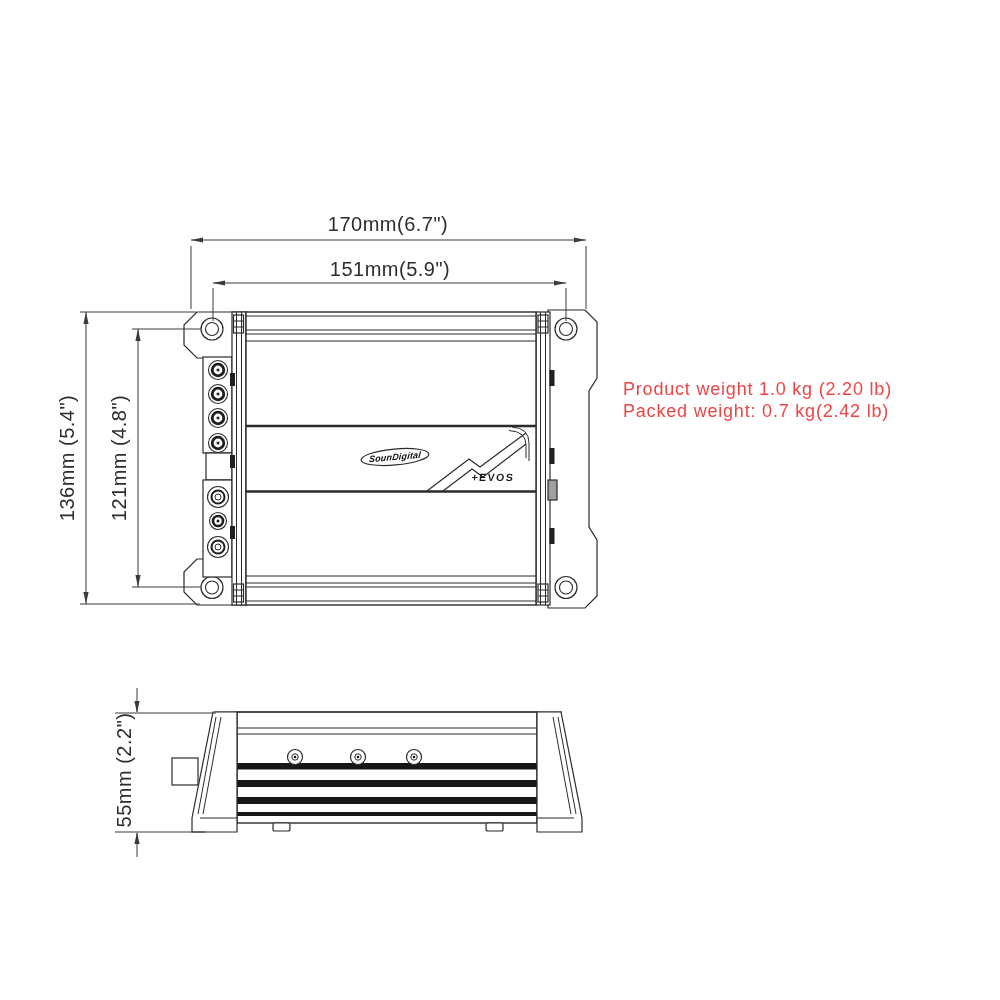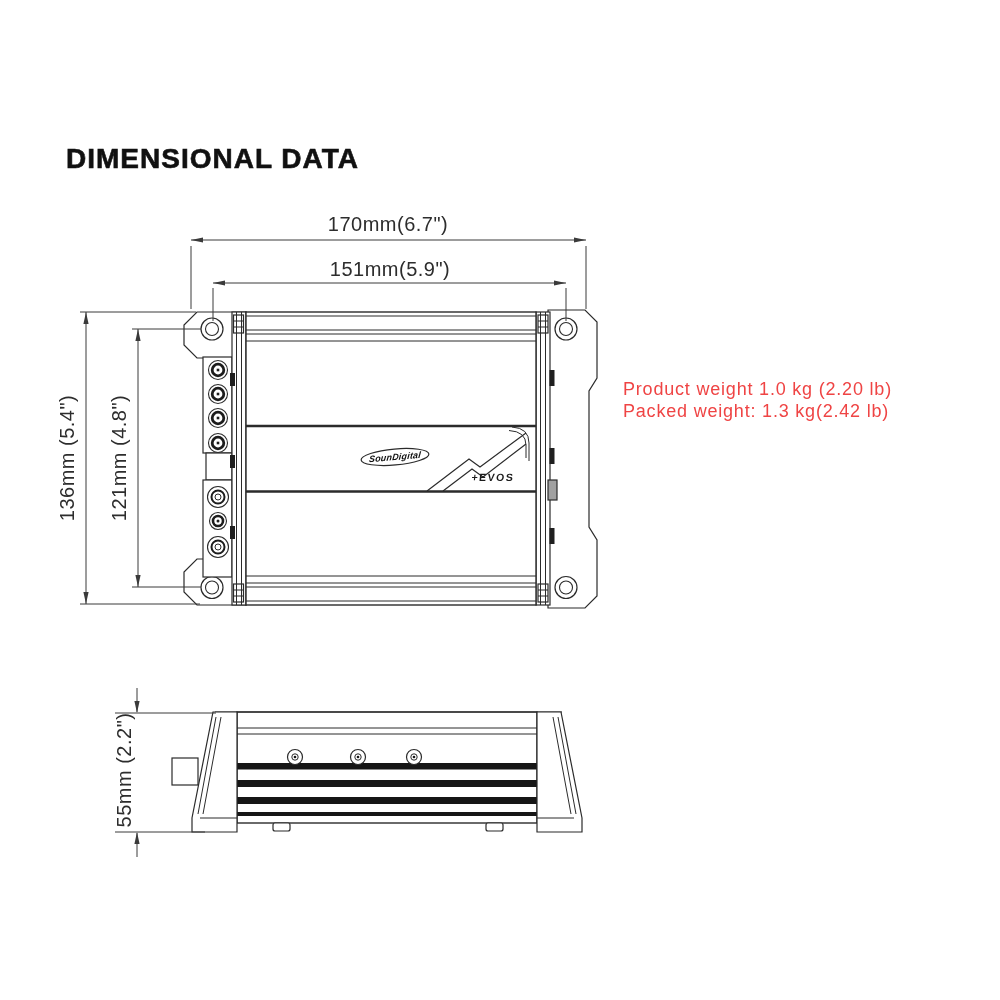--- a/index.html
+++ b/index.html
@@ -200,27 +200,26 @@
         <polygon points="138,587 135.4,575 140.6,575" fill="#3a3a3a" stroke="none"></polygon>
       </g>
       <g>
         <path d="M115 713 H216 M115 832 H205 M137 688 V712 M137 857 V833"></path>
         <polygon points="137,713 134.4,701 139.6,701" fill="#3a3a3a" stroke="none"></polygon>
         <polygon points="137,832 134.4,844 139.6,844" fill="#3a3a3a" stroke="none"></polygon>
       </g>
     </g>
   </svg>
 
-  <div class="page-title">DIMENSIONAL DATA</div>
 
   <div class="dim-label" style="left:388px;top:224px;">170mm(6.7")</div>
   <div class="dim-label" style="left:390px;top:269px;">151mm(5.9")</div>
   <div class="dim-label vert" style="left:67px;top:458px;">136mm (5.4")</div>
   <div class="dim-label vert" style="left:119px;top:458px;">121mm (4.8")</div>
   <div class="dim-label vert" style="left:124px;top:770px;">55mm (2.2")</div>
 
   <div class="weight-line" style="top:379px;">Product weight 1.0 kg (2.20 lb)</div>
-  <div class="weight-line" style="top:401px;">Packed weight: 1.3 kg(2.42 lb)</div>
+  <div class="weight-line" style="top:401px;">Packed weight: 0.7 kg(2.42 lb)</div>
 
   <div class="brand-logo-text">SounDigital</div>
   <div class="evos-label">+EVOS</div>
 
 </div>
 
 </body></html>

